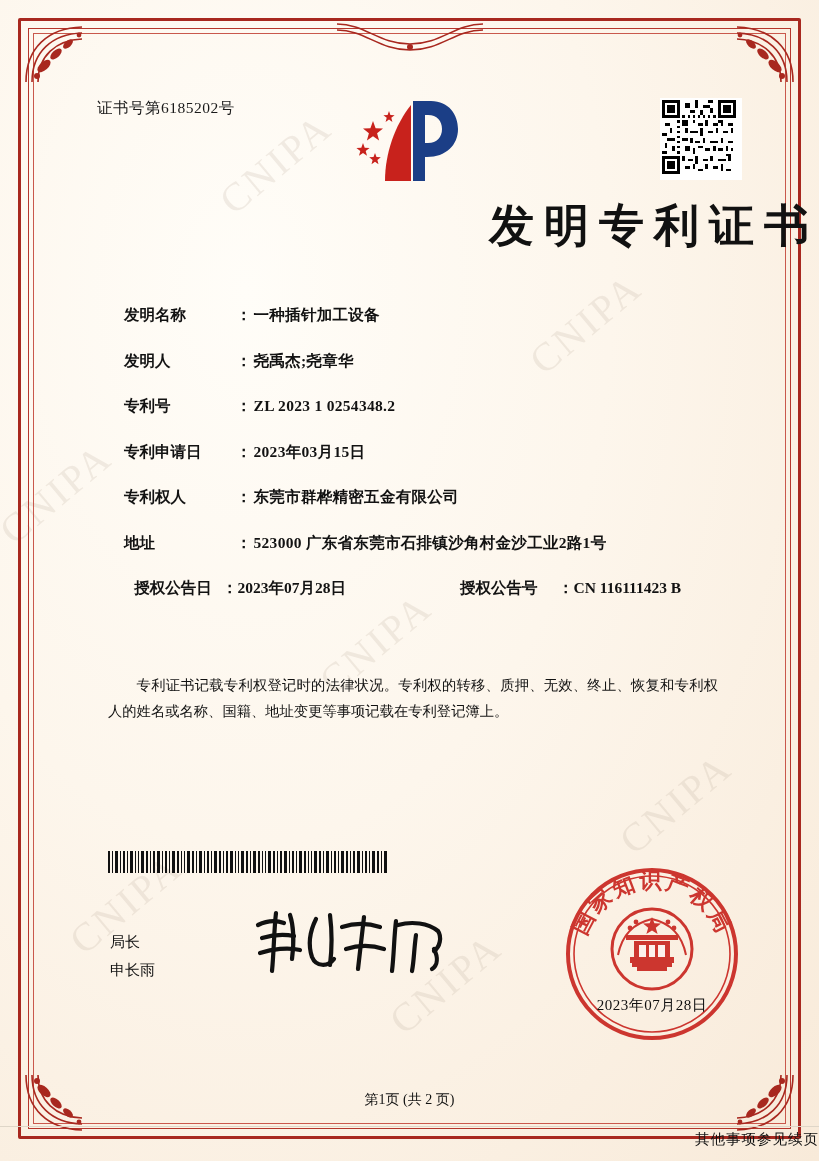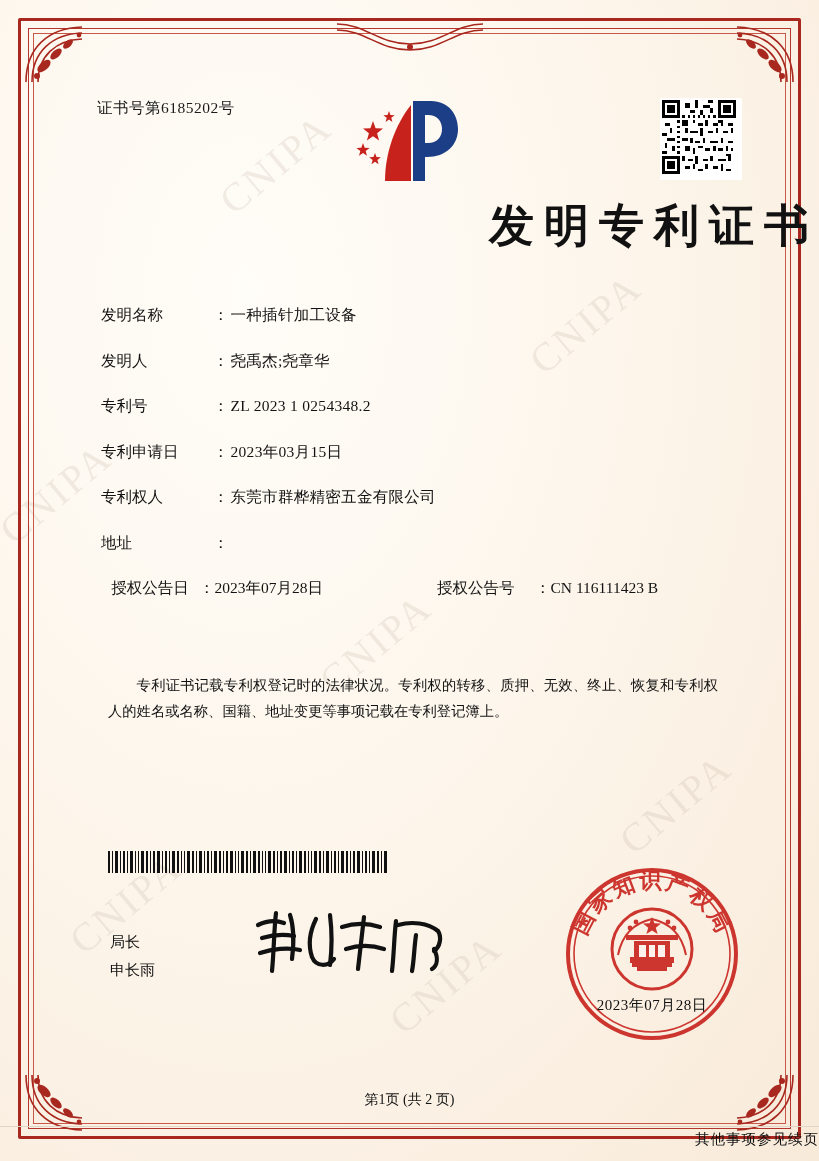--- a/index.html
+++ b/index.html
@@ -122,23 +122,24 @@
     letter-spacing: 10px;
     font-weight: bold;
     color: #111;
     font-family: "Liberation Serif", serif;
     text-indent: 10px;
   }
 
   
   .fields {
     position: absolute;
-    left: 101px;
+    left: 124px;
     top: 305px;
     width: 620px;
+    font-weight: bold;
   }
   .row {
     display: flex;
     align-items: baseline;
     margin-bottom: 24.5px;
     font-size: 15.5px;
     color: #121212;
   }
   .row .lab {
     width: 112px;
@@ -499,20 +500,21 @@
         </div>
       <div class="colon">：</div>
       <div class="val">东莞市群桦精密五金有限公司</div>
     </div>
 
     <div class="row">
       <div class="lab">
           <span>地址</span>
         </div>
       <div class="colon">：</div>
+      <div class="val">523000 广东省东莞市石排镇沙角村金沙工业2路1号</div>
     </div>
 
     <div class="row-2col">
       <div class="left">
         <div class="lab2">授权公告日</div>
         <div class="colon">：</div>
         <div>2023年07月28日</div>
       </div>
       <div class="lab3">授权公告号</div>
       <div class="colon">：</div>

